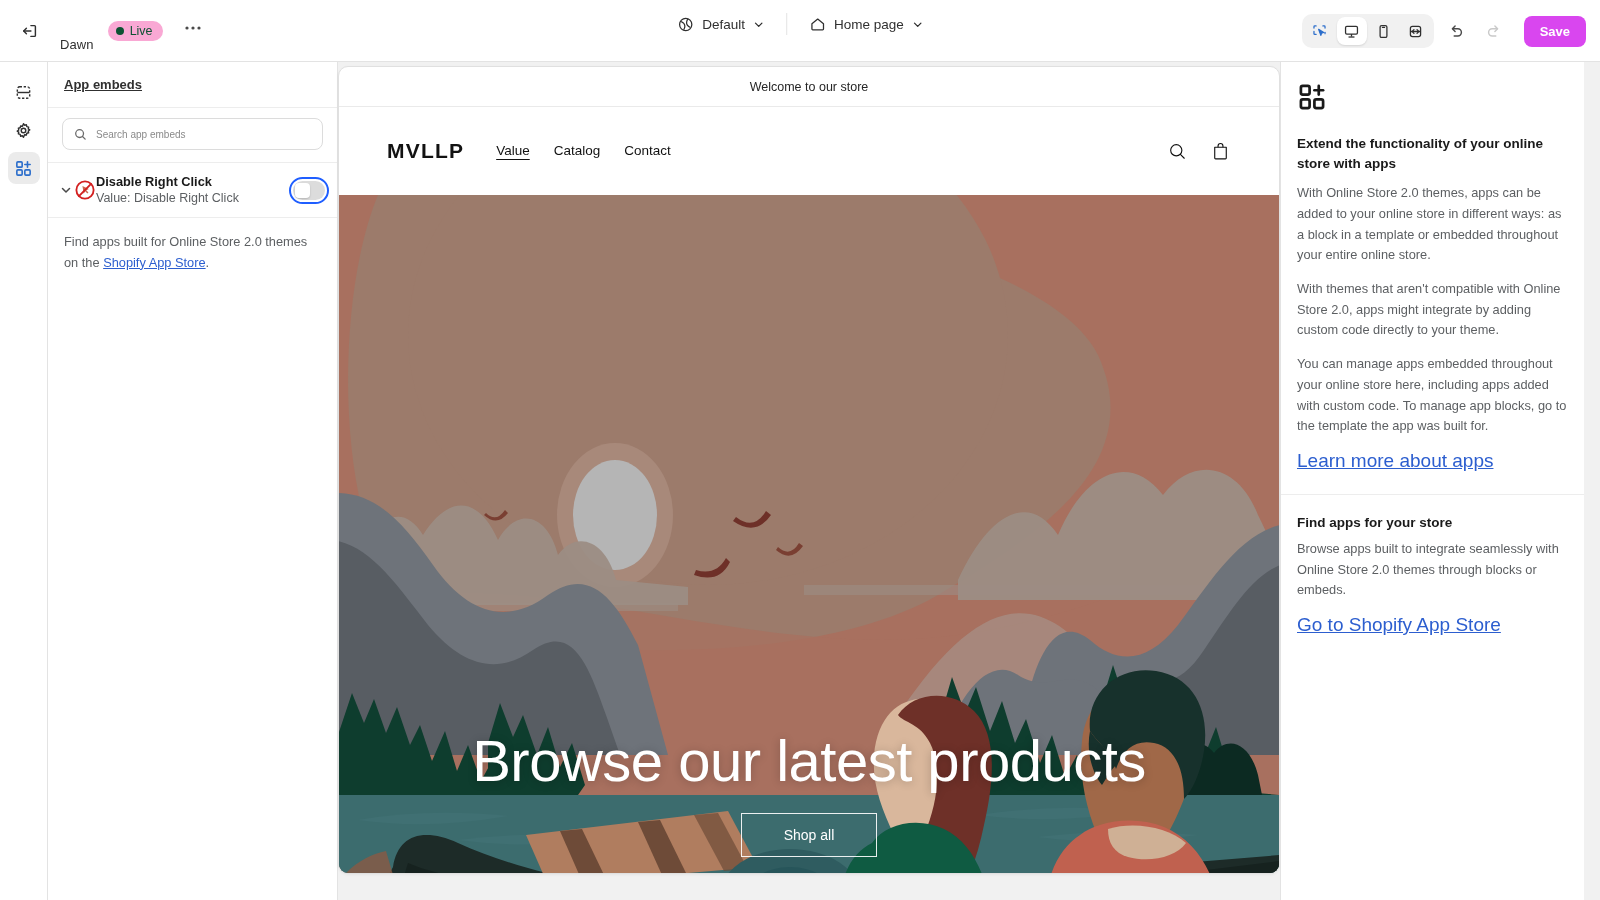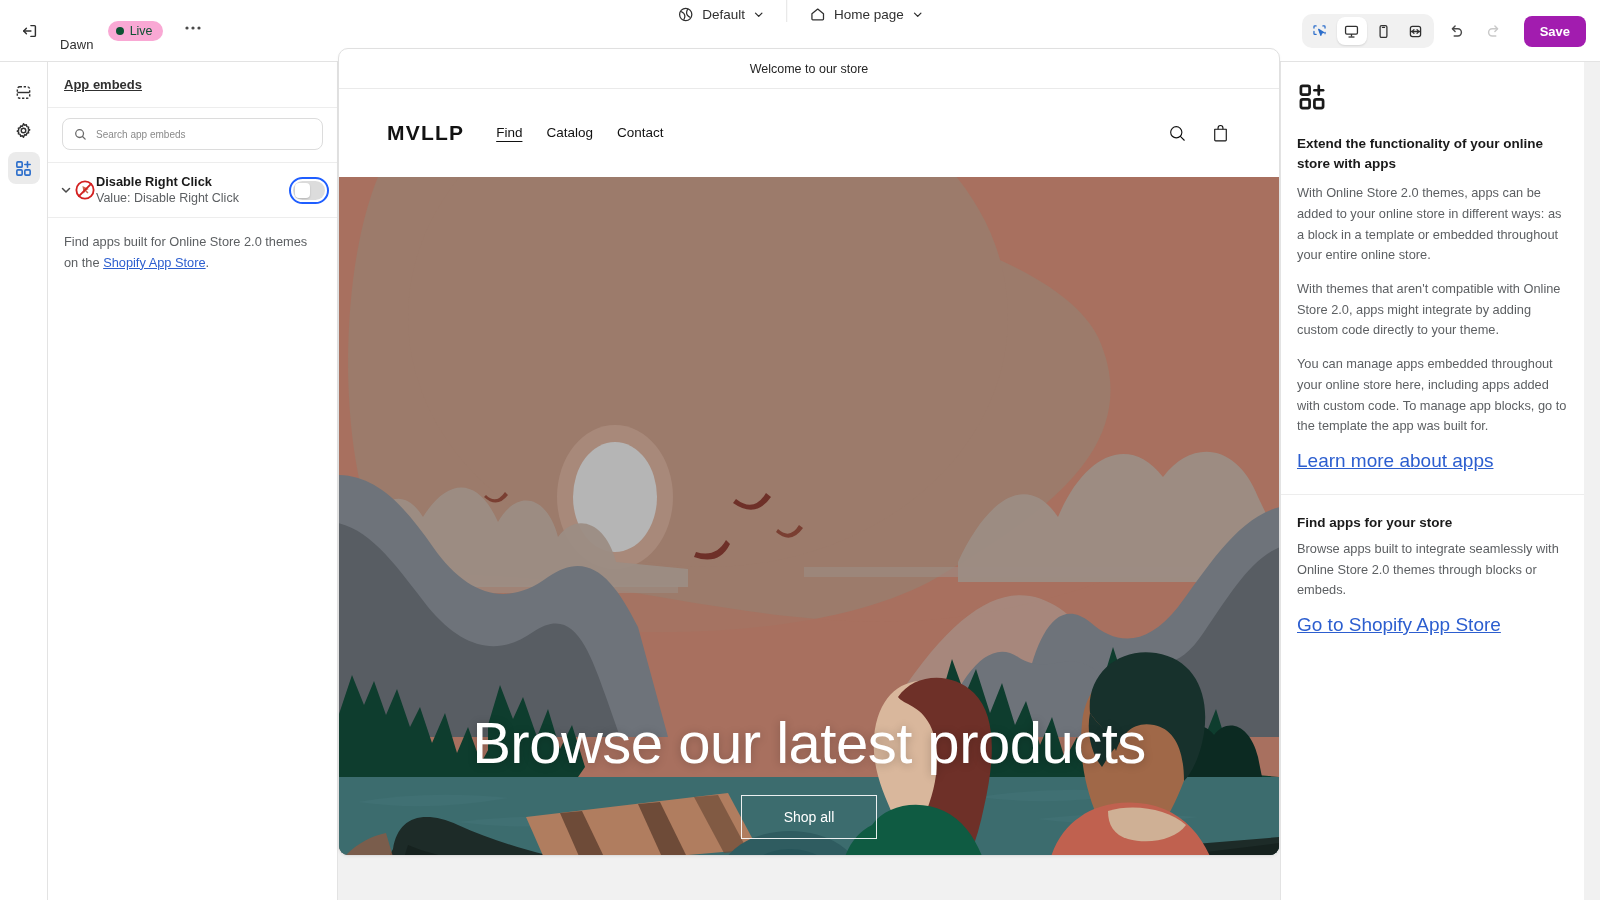--- a/index.html
+++ b/index.html
@@ -45,21 +45,21 @@
     background: #0c5132; display: inline-block;
   }
   .dots-btn {
     font-size: 18px; line-height: 1; color: #4a4a4a;
     letter-spacing: 1.5px; padding-bottom: 6px;
   }
 
   .topbar-center {
     position: absolute; left: 50%; top: 0;
     transform: translateX(-50%);
-    height: 48px; display: flex; align-items: flex-start; gap: 0;
+    height: 48px; display: flex; align-items: center; gap: 0;
   }
   .selector {
     display: flex; align-items: center; gap: 8px;
     padding: 6px 10px; border-radius: 8px;
     cursor: pointer; background: transparent; border: none;
     font-size: 13.5px; color: #303030;
   }
   .sep-v { width: 1px; height: 22px; background: #e3e3e3; margin: 0 12px; }
 
   .topbar-right {
@@ -77,21 +77,21 @@
     color: #303030;
   }
   .device-btn.selected { color: #2c6ecb; }
   .device-btn.active-white {
     background: #ffffff;
     box-shadow: 0 1px 2px rgba(0,0,0,.12);
   }
   .undo-btn { color: #4a4a4a; }
   .redo-btn { color: #c9c9c9; cursor: default; }
   .save-btn {
-    background: #a21caf; color: #ffffff;
+    background: #d946ef; color: #ffffff;
     border: none; border-radius: 8px;
     padding: 8px 16px; font-size: 13px; font-weight: 550;
     cursor: pointer; margin-left: 8px;
     font-family: "Liberation Sans", sans-serif;
   }
 
   
   .rail {
     position: absolute; top: 62px; left: 0;
     width: 48px; height: 838px;
@@ -169,21 +169,21 @@
     box-shadow: 0 1px 2px rgba(0,0,0,.18);
   }
   .panel-footnote {
     padding: 14px 16px; font-size: 12.8px;
     color: #5c5f62; line-height: 1.6;
   }
   .link { color: #2c5ecf; text-decoration: underline; cursor: pointer; }
 
   
   .preview-wrap {
-    position: absolute; top: 48px; left: 338px;
+    position: absolute; top: 66px; left: 338px;
     width: 942px; height: 808px;
     background: #ffffff;
     border: 1px solid #e0e0e0;
     border-radius: 10px;
     overflow: hidden;
     box-shadow: 0 1px 3px rgba(0,0,0,.05);
   }
   .announce {
     height: 40px; display: flex; align-items: center; justify-content: center;
     font-size: 12.5px; color: #262626;
@@ -419,21 +419,21 @@
     <span>Find apps built for Online Store 2.0 themes on the </span><span class="link">Shopify App Store</span><span>.</span>
   </div>
 </div>
 
 <div class="preview-wrap">
   <div class="announce">Welcome to our store</div>
 
   <div class="store-header">
     <div class="store-logo">MVLLP</div>
     <nav class="store-nav">
-      <a class="current">Find</a>
+      <a class="current">Value</a>
       <a>Catalog</a>
       <a>Contact</a>
     </nav>
     <div class="header-spacer"></div>
     <div class="header-icons">
       <span class="hdr-icon">
         <svg width="21" height="21" viewBox="0 0 24 24" fill="none" stroke="currentColor" stroke-width="1.3" stroke-linecap="round">
           <circle cx="10.6" cy="10.6" r="6.4"></circle>
             <path d="M15.3 15.3l4.4 4.4"></path>
         </svg>

